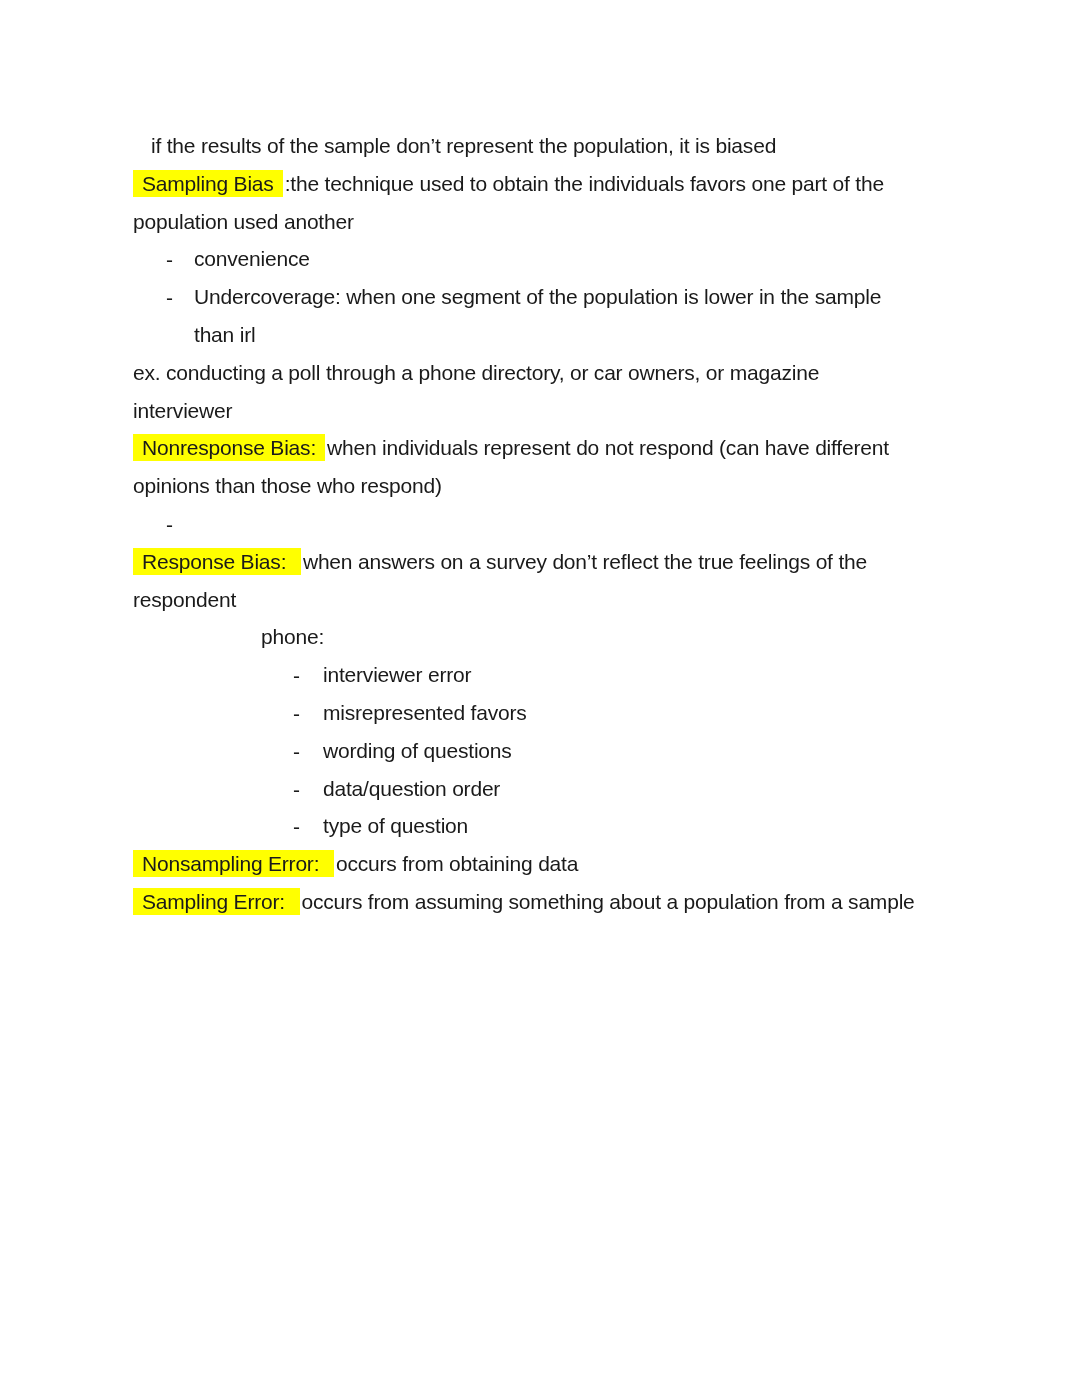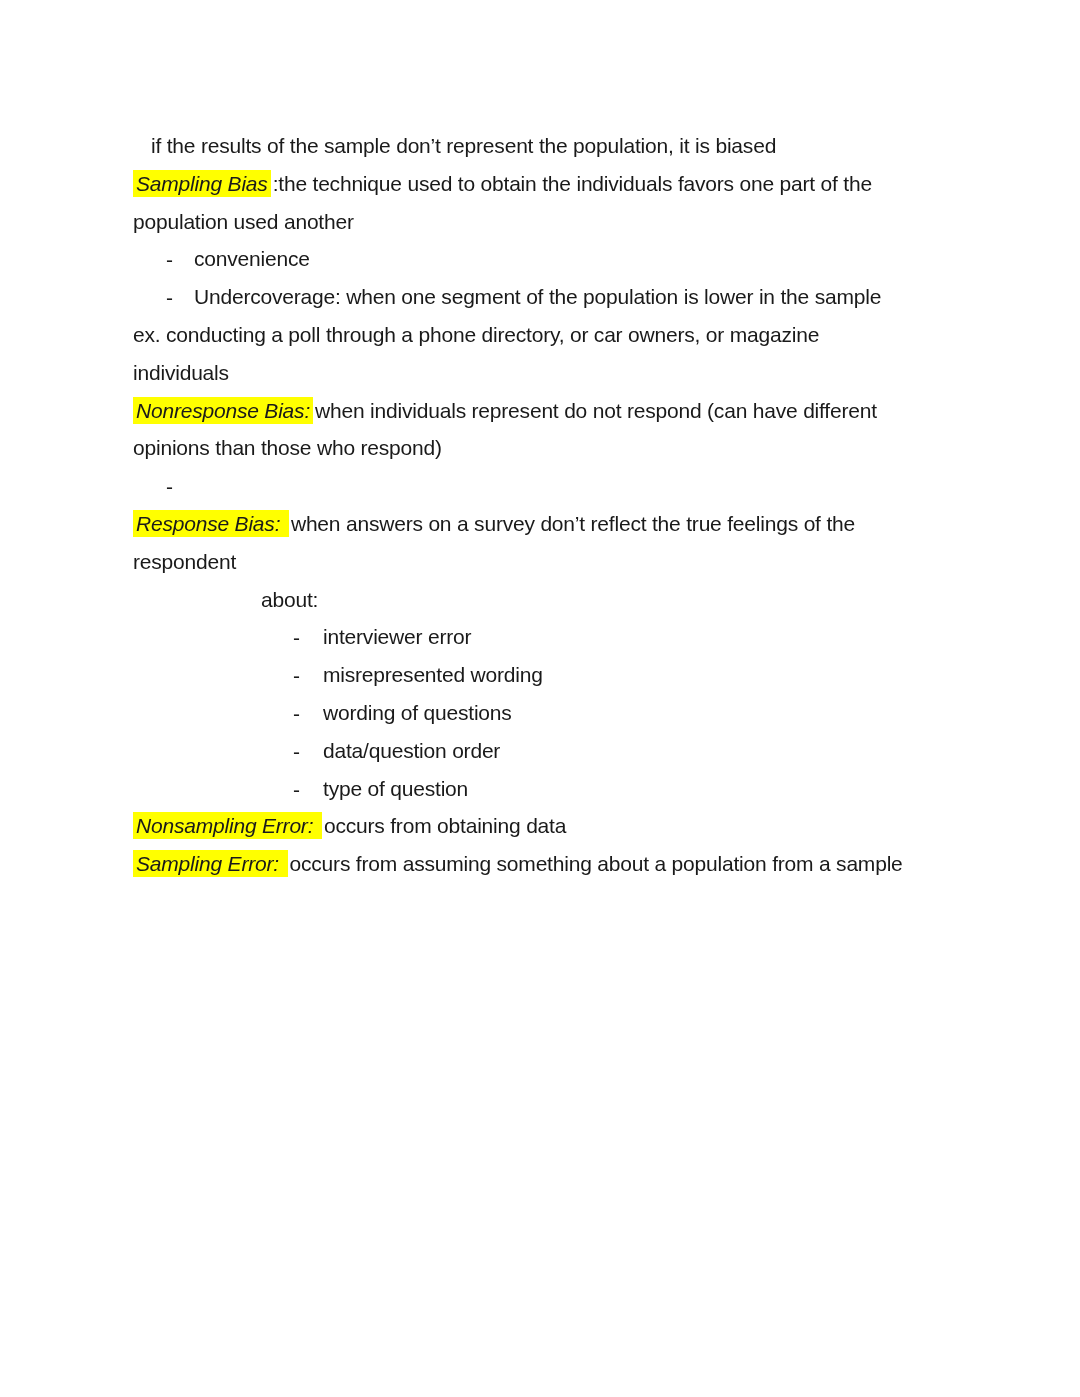--- a/index.html
+++ b/index.html
@@ -30,43 +30,43 @@
   .line.first { padding-left:18px; }   
   .line.b1,
   .line.b1c   { padding-left:61px; }   
   .line.types { padding-left:128px; }  
   .line.b2    { padding-left:190px; }  
   .dash { position:absolute; }
   .b1 .dash { left:33px; }
   .b2 .dash { left:160px; }
   .hl {
     background:var(--hl, #ffff00);
-    padding:2px 3px;
-    font-style:italic;
+    padding:2px 9px;
   }
 </style>
 </head>
 <body>
 
 <div class="page">
   <div class="doc">
       <div class="line first"><span class="seg">if the results of the sample don’t represent the population, it is biased</span></div>
       <div class="line plain"><span class="seg hl">Sampling Bias</span><span class="seg">:the technique used to obtain the individuals favors one part of the</span></div>
       <div class="line plain"><span class="seg">population used another</span></div>
       <div class="line b1"><span class="dash">-</span><span class="seg">convenience</span></div>
       <div class="line b1"><span class="dash">-</span><span class="seg">Undercoverage: when one segment of the population is lower in the sample</span></div>
+      <div class="line b1c"><span class="seg">than irl</span></div>
       <div class="line plain"><span class="seg">ex. conducting a poll through a phone directory, or car owners, or magazine</span></div>
-      <div class="line plain"><span class="seg">individuals</span></div>
+      <div class="line plain"><span class="seg">interviewer</span></div>
       <div class="line plain"><span class="seg hl">Nonresponse Bias:</span><span class="seg">when individuals represent do not respond (can have different</span></div>
       <div class="line plain"><span class="seg">opinions than those who respond)</span></div>
       <div class="line b1"><span class="dash">-</span></div>
       <div class="line plain"><span class="seg hl">Response Bias: </span><span class="seg">when answers on a survey don’t reflect the true feelings of the</span></div>
       <div class="line plain"><span class="seg">respondent</span></div>
-      <div class="line types"><span class="seg">about:</span></div>
+      <div class="line types"><span class="seg">phone:</span></div>
       <div class="line b2"><span class="dash">-</span><span class="seg">interviewer error</span></div>
-      <div class="line b2"><span class="dash">-</span><span class="seg">misrepresented wording</span></div>
+      <div class="line b2"><span class="dash">-</span><span class="seg">misrepresented favors</span></div>
       <div class="line b2"><span class="dash">-</span><span class="seg">wording of questions</span></div>
       <div class="line b2"><span class="dash">-</span><span class="seg">data/question order</span></div>
       <div class="line b2"><span class="dash">-</span><span class="seg">type of question</span></div>
       <div class="line plain"><span class="seg hl">Nonsampling Error: </span><span class="seg">occurs from obtaining data</span></div>
       <div class="line plain"><span class="seg hl">Sampling Error: </span><span class="seg">occurs from assuming something about a population from a sample</span></div>
     </div>
 </div>
 
 </body></html>

